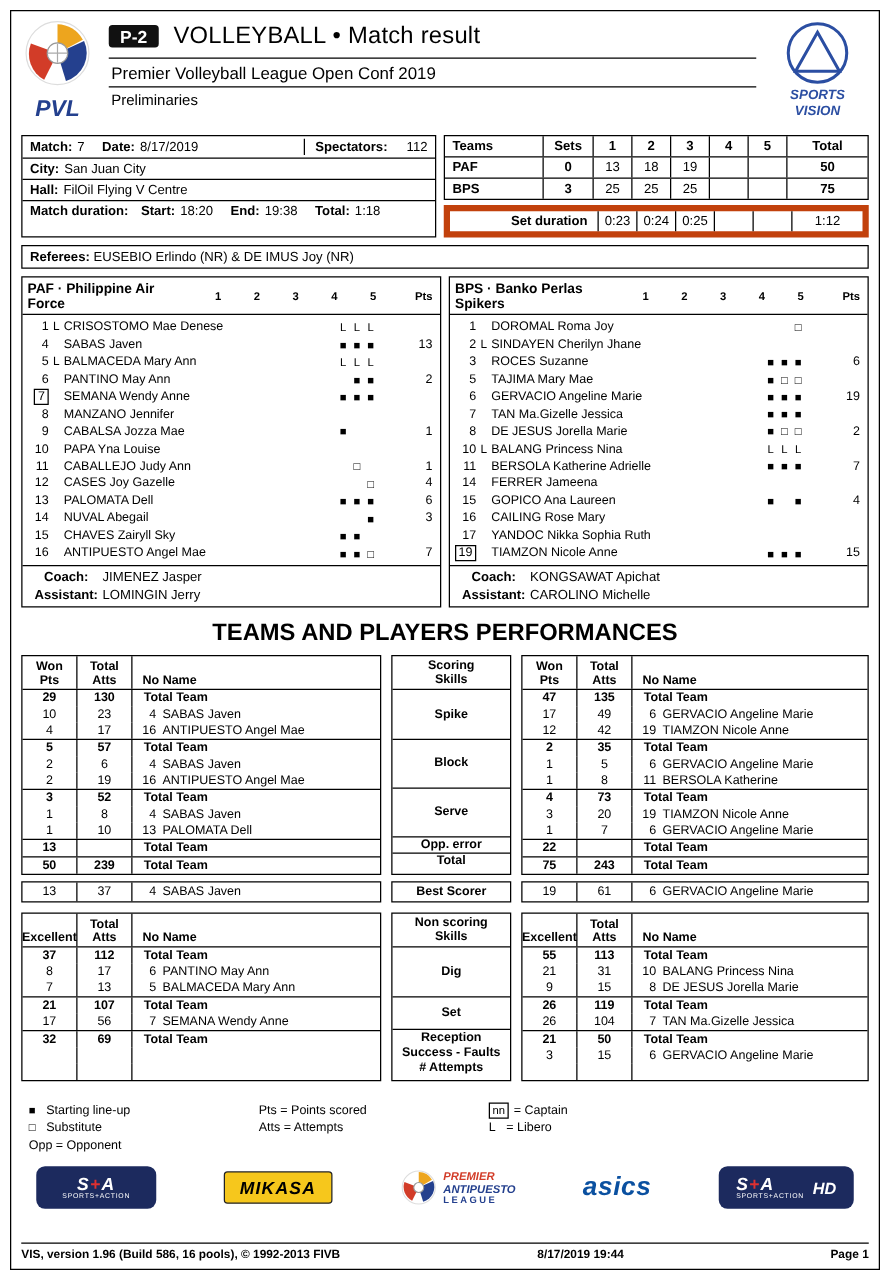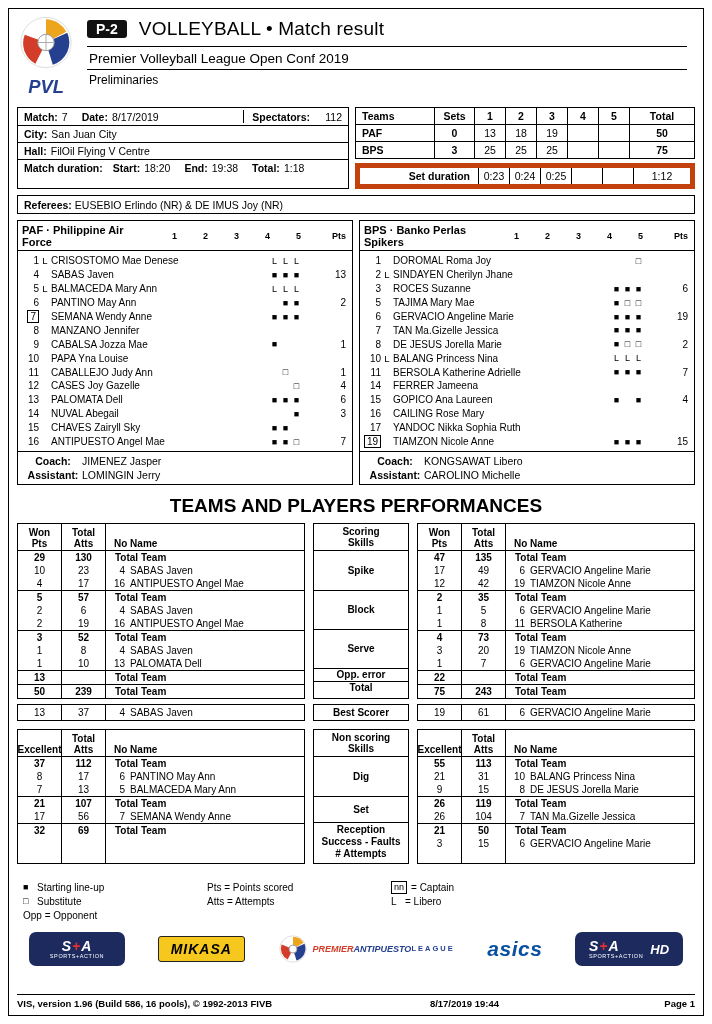--- a/index.html
+++ b/index.html
@@ -105,21 +105,21 @@
 
 .logos{display:flex;align-items:center;justify-content:space-between;margin-top:10px;padding:0 12px;}
 .salogo{background:#1c2a5e;border-radius:7px;color:#fff;display:flex;flex-direction:column;
         align-items:center;justify-content:center;width:96px;height:34px;}
 .sa-main{font-weight:bold;font-style:italic;font-size:14px;line-height:14px;letter-spacing:1px;}
 .sa-plus{color:#e03030;}
 .sa-sub{font-size:5.5px;letter-spacing:.6px;}
 .mikasa{background:#f6c71c;border:1.5px solid #222;border-radius:3px;padding:4px 12px;
         font-weight:bold;font-style:italic;font-size:14px;letter-spacing:1px;}
 .pvllogo{display:flex;align-items:center;gap:5px;}
-.pvl-text{display:flex;line-height:1.05;}
+.pvl-text{display:flex;flex-direction:column;line-height:1.05;}
 .pvl-l1{color:#d23c28;font-weight:bold;font-style:italic;font-size:9px;}
 .pvl-l2{color:#24408e;font-weight:bold;font-style:italic;font-size:9px;}
 .pvl-l3{color:#24408e;font-weight:bold;font-size:7.5px;letter-spacing:2px;}
 .asics{color:#0a50a0;font-weight:bold;font-style:italic;font-size:21px;letter-spacing:.5px;}
 .salogo-hd{flex-direction:row;gap:7px;width:108px;}
 .hd{font-weight:bold;font-style:italic;font-size:13px;}
 
 
 .footer{margin-top:auto;border-top:1.5px solid #000;padding-top:3px;display:flex;align-items:center;
         font-size:9.5px;font-weight:bold;}
@@ -145,20 +145,28 @@
       </svg>
     </div>
     <div class="h-center">
       <div class="h-row1">
         <span class="badge">P-2</span>
         <span class="title">VOLLEYBALL • Match result</span>
       </div>
       <div class="h-row2">Premier Volleyball League Open Conf 2019</div>
       <div class="h-row3">Preliminaries</div>
     </div>
+    <div class="h-right">
+      <svg viewBox="0 0 80 86" width="78" height="84">
+        <circle cx="40" cy="28" r="24" fill="none" stroke="#2b4ea2" stroke-width="2.5"></circle>
+        <path d="M40 11 L58 43 L22 43 Z" fill="none" stroke="#2b4ea2" stroke-width="2.5"></path>
+        <text x="40" y="66" text-anchor="middle" font-size="11" font-weight="bold" font-style="italic" fill="#2b4ea2">SPORTS</text>
+        <text x="40" y="79" text-anchor="middle" font-size="11" font-weight="bold" font-style="italic" fill="#2b4ea2">VISION</text>
+      </svg>
+    </div>
   </div>
 
   <div class="info-row">
     <div class="mi-box">
       <div class="mi-row">
         <span class="lbl">Match:</span>
         <span class="val">7</span>
         <span class="lbl">Date:</span>
         <span class="val">8/17/2019</span>
         <span class="spec">
@@ -661,21 +669,21 @@
             <span class="pset">■</span>
             <span class="pset">■</span>
             <span class="pset"></span>
             <span class="pset"></span>
             <span class="ppts">15</span>
           </div>
         </div>
       <div class="roster-foot">
         <div class="cline">
           <span class="clabel">Coach:</span>
-          <span>KONGSAWAT Libero</span>
+          <span>KONGSAWAT Apichat</span>
         </div>
         <div class="cline">
           <span class="clabel">Assistant:</span>
           <span>CAROLINO Michelle</span>
         </div>
       </div>
     </div>
   </div>
 
   <div class="perf-title">TEAMS AND PLAYERS PERFORMANCES</div>

